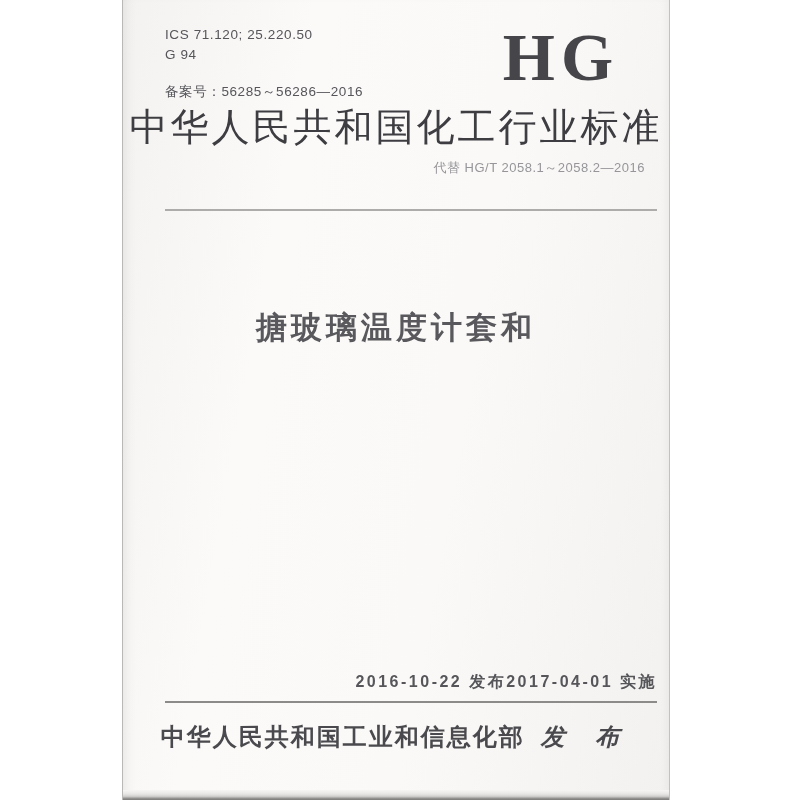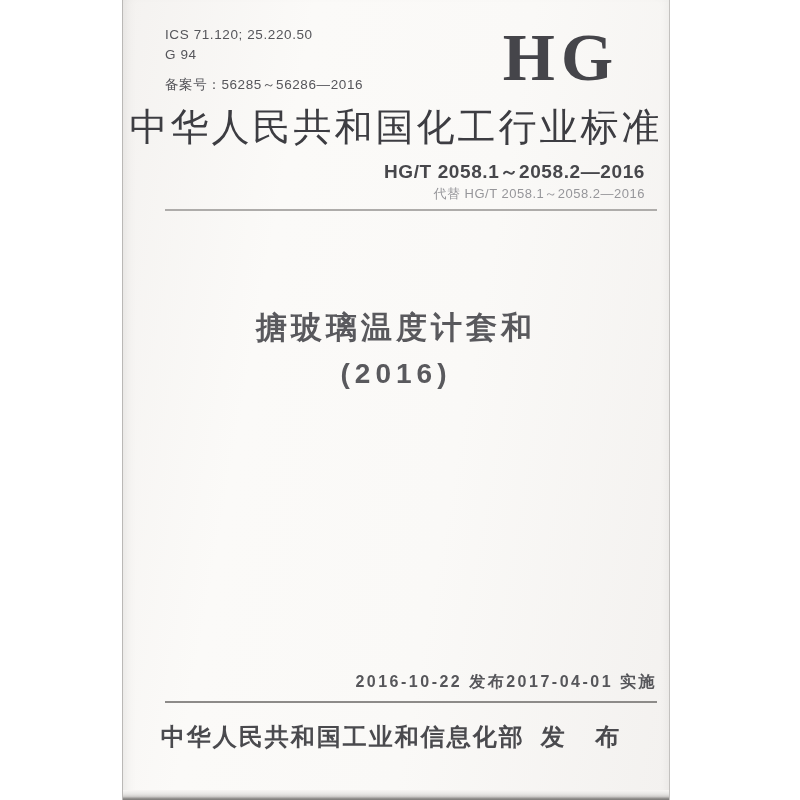--- a/index.html
+++ b/index.html
@@ -42,21 +42,21 @@
   .meta {
     position: absolute;
     left: 42px;
     top: 25px;
     font-size: 13.5px;
     line-height: 20px;
     color: #55555a;
     letter-spacing: 0.6px;
   }
   .meta .record {
-    margin-top: 10px;
+    margin-top: 17px;
   }
   .hg-logo {
     position: absolute;
     top: 20px;
     right: 50px;
     font-family: "Liberation Serif", serif;
     font-weight: bold;
     font-size: 67px;
     line-height: 74px;
     letter-spacing: 6px;
@@ -139,48 +139,47 @@
     text-align: center;
     font-size: 24px;
     font-weight: bold;
     letter-spacing: 2px;
     color: #4a4a4e;
     white-space: nowrap;
   }
   .publish-label {
     margin-left: 16px;
     letter-spacing: 12px;
+    font-style: italic;
   }
 </style>
 </head>
 <body>
 
 <div class="stage">
   <div class="page">
 
     <div class="meta">
       <div>ICS 71.120; 25.220.50</div>
       <div>G 94</div>
       <div class="record">备案号：56285～56286—2016</div>
     </div>
 
     <div class="hg-logo">HG</div>
 
     <div class="heading">中华人民共和国化工行业标准</div>
 
     <div class="std-no-block">
-      <div class="std-no">HG/T 2058.1～2058.2—2016</div>
       <div class="std-replaces">代替 HG/T 2058.1～2058.2—2016</div>
     </div>
 
     <div class="rule rule-top"></div>
 
     <div class="title-block">
       <div class="title-line">搪玻璃温度计套和</div>
-      <div class="title-year">(2016)</div>
     </div>
 
     <div class="dates-row">
       <span>2016-10-22 发布</span>
       <span>2017-04-01 实施</span>
     </div>
 
     <div class="rule rule-dates"></div>
 
     <div class="publisher-row">

